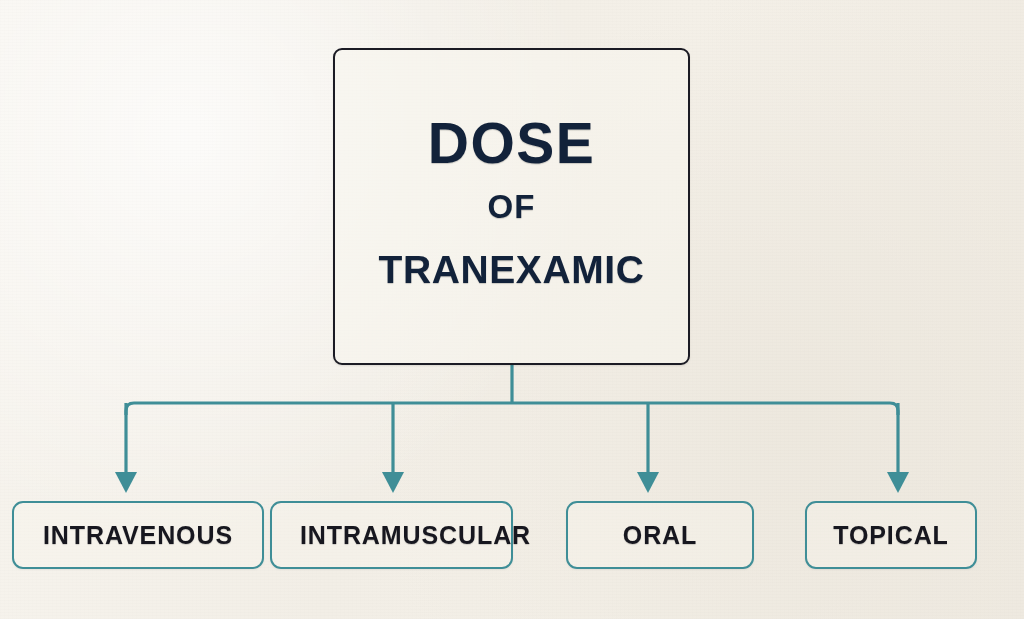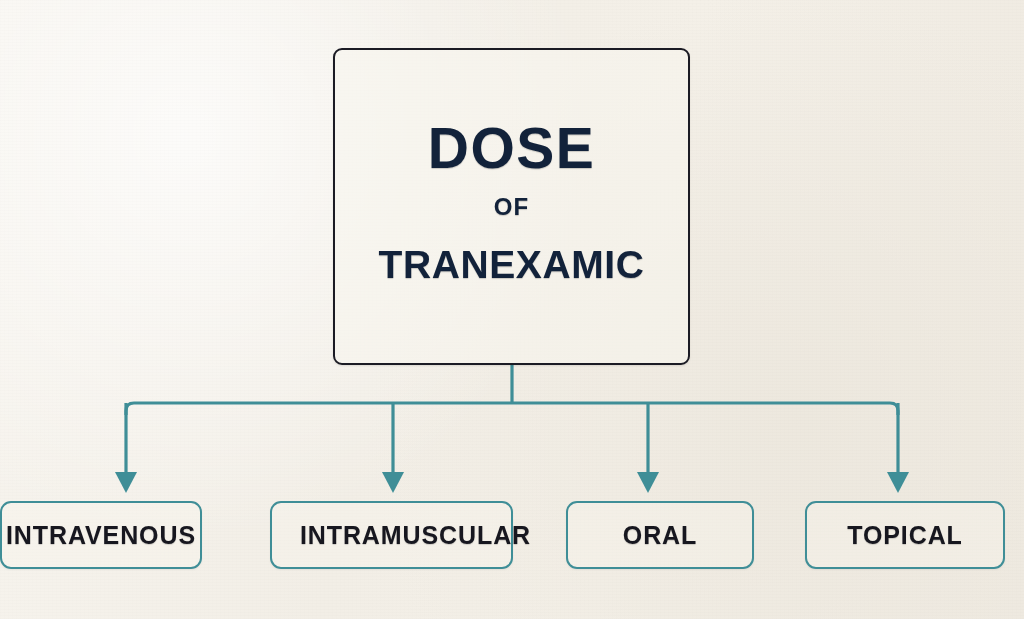--- a/index.html
+++ b/index.html
@@ -55,21 +55,21 @@
   .rl {
     color: #12223a;
     font-weight: bold;
     letter-spacing: 0.5px;
     text-align: center;
     line-height: 1.06;
     white-space: nowrap;
     text-shadow: 0 1px 1px rgba(0,0,0,0.18);
   }
   .rl-1 { font-size: 57px; letter-spacing: 1.5px; margin-bottom: 16px; }
-  .rl-2 { font-size: 24px; letter-spacing: 1px;   margin-bottom: 24px; }
+  .rl-2 { font-size: 33px; letter-spacing: 1px;   margin-bottom: 24px; }
   .rl-3 { font-size: 39px; letter-spacing: 0.6px; margin-bottom: 10px; }
   .rl-4 { font-size: 39px; letter-spacing: 0.6px; }
 
   
   #connectors {
     position: absolute;
     left: 0;
     top: 0;
     width: 1024px;
     height: 619px;
@@ -92,24 +92,24 @@
   }
   .leaf-label {
     color: #17171f;
     font-weight: bold;
     font-size: 25px;
     letter-spacing: 0.9px;
     white-space: nowrap;
     text-shadow: 0 1px 1px rgba(0,0,0,0.16);
   }
 
-  #leaf-0 { left: 0;   width: 202px; }
+  #leaf-0 { left: 12px;   width: 252px; }
   #leaf-1 { left: 270px; width: 243px; padding-left: 48px; }
   #leaf-2 { left: 553px; width: 188px; margin-left: 13px; }
-  #leaf-3 { left: 805px; width: 200px; }
+  #leaf-3 { left: 805px; width: 172px; }
 </style>
 </head>
 <body>
 
 <div id="canvas">
 
   <div id="grain"></div>
 
   <svg id="connectors" viewBox="0 0 1024 619" xmlns="http://www.w3.org/2000/svg">
     <g fill="none" stroke="#3f8e97" stroke-width="3.2" stroke-linecap="butt">

